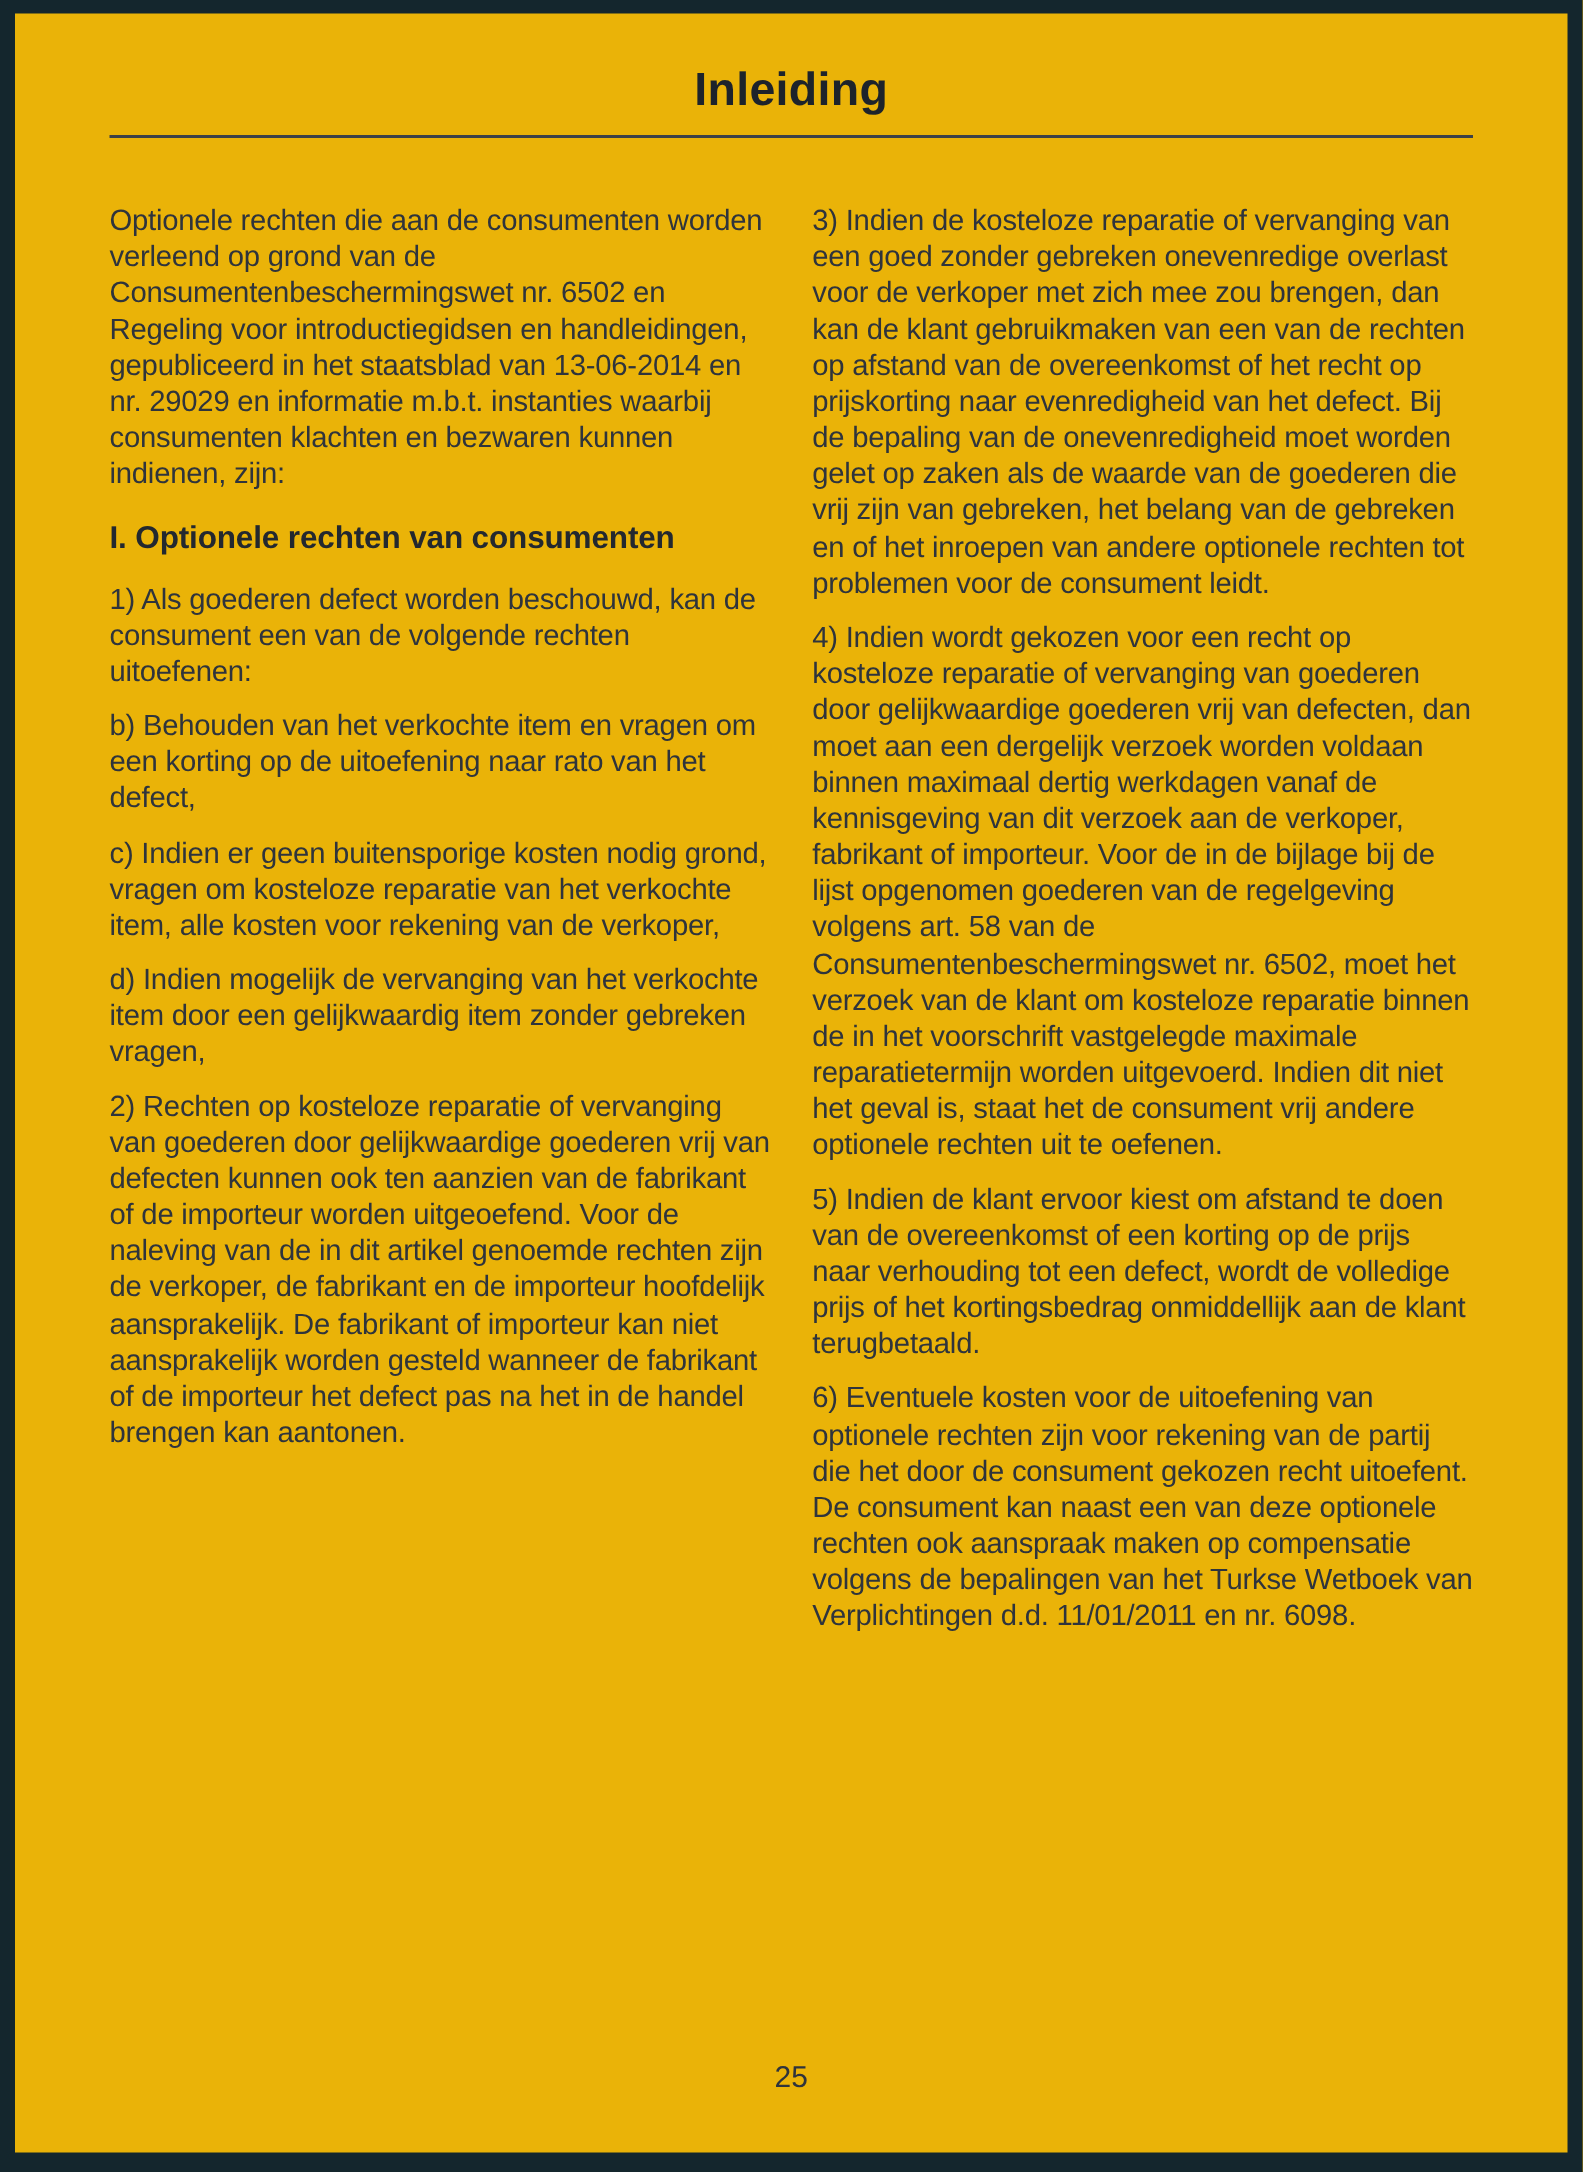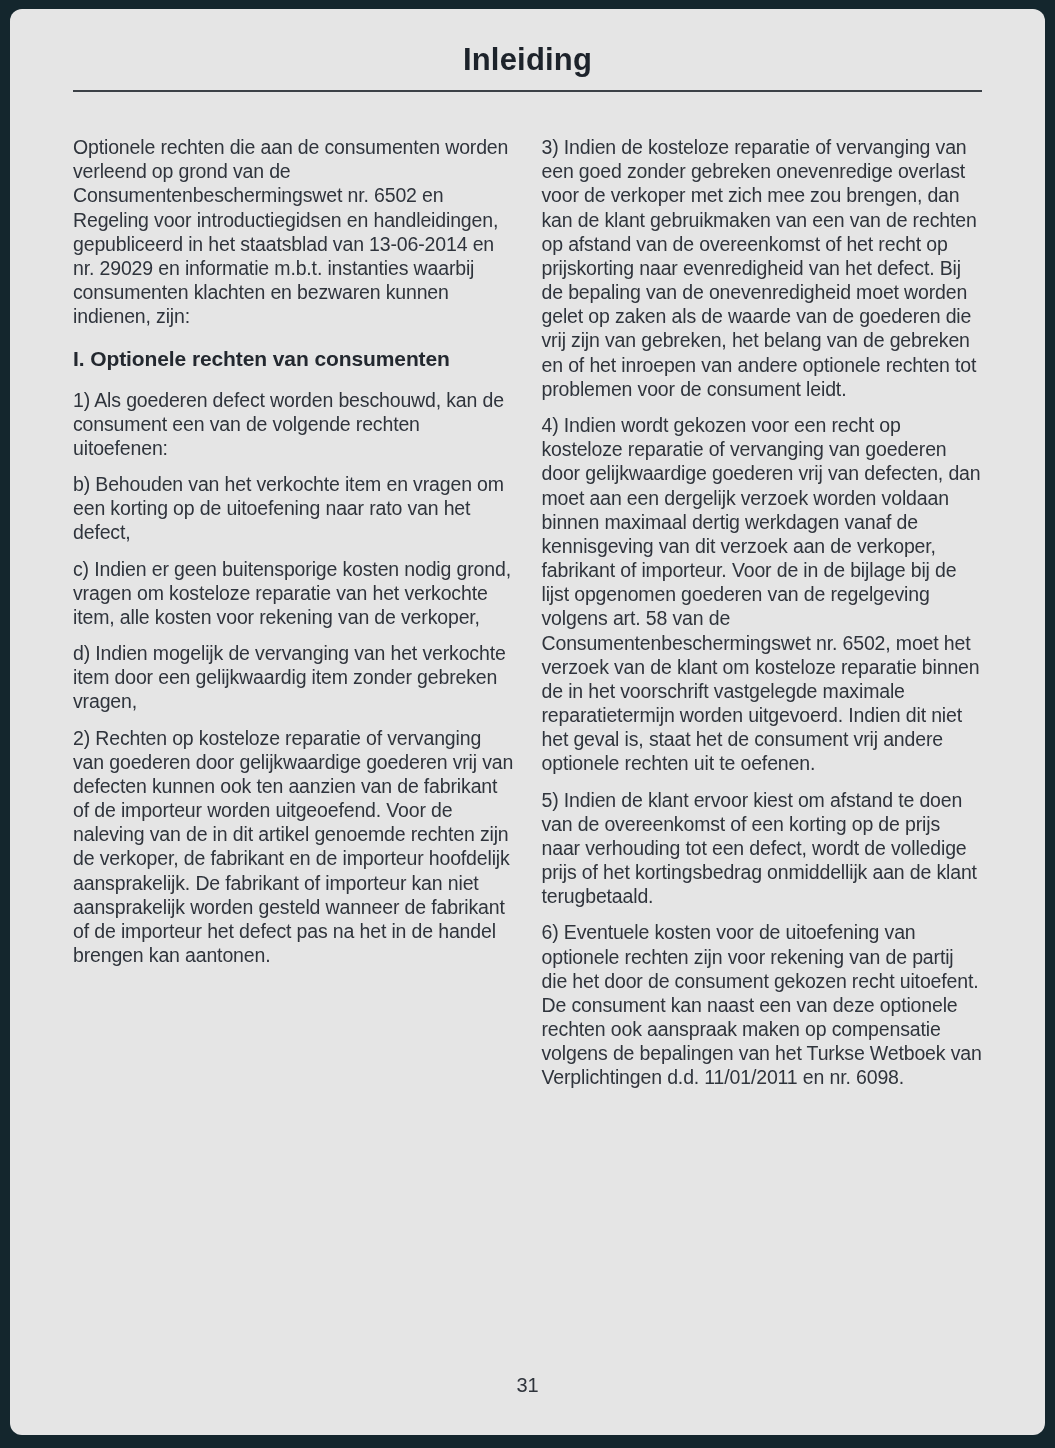--- a/index.html
+++ b/index.html
@@ -16,25 +16,24 @@
     width: 1055px;
     height: 1448px;
     background: #14262d;
     padding: 9px 10px 13px 10px;
     margin: 0 auto;
   }
 
   .page {
     width: 100%;
     height: 100%;
-    background: #e5e5e5;
+    background: #eab308;
     position: relative;
     padding: 34px 63px 20px 63px;
     overflow: hidden;
-    border-radius: 12px;
   }
 
   .page-title {
     text-align: center;
     font-size: 31px;
     font-weight: bold;
     color: #1d232b;
     letter-spacing: 0.2px;
     line-height: 1.1;
   }
@@ -110,17 +109,17 @@
       <section class="col">
         <p>3) Indien de kosteloze reparatie of vervanging van een goed zonder gebreken onevenredige overlast voor de verkoper met zich mee zou brengen, dan kan de klant gebruikmaken van een van de rechten op afstand van de overeenkomst of het recht op prijskorting naar evenredigheid van het defect. Bij de bepaling van de onevenredigheid moet worden gelet op zaken als de waarde van de goederen die vrij zijn van gebreken, het belang van de gebreken en of het inroepen van andere optionele rechten tot problemen voor de consument leidt.</p>
         <p>4) Indien wordt gekozen voor een recht op kosteloze reparatie of vervanging van goederen door gelijkwaardige goederen vrij van defecten, dan moet aan een dergelijk verzoek worden voldaan binnen maximaal dertig werkdagen vanaf de kennisgeving van dit verzoek aan de verkoper, fabrikant of importeur. Voor de in de bijlage bij de lijst opgenomen goederen van de regelgeving volgens art. 58 van de Consumentenbeschermingswet nr. 6502, moet het verzoek van de klant om kosteloze reparatie binnen de in het voorschrift vastgelegde maximale reparatietermijn worden uitgevoerd. Indien dit niet het geval is, staat het de consument vrij andere optionele rechten uit te oefenen.</p>
         <p>5) Indien de klant ervoor kiest om afstand te doen van de overeenkomst of een korting op de prijs naar verhouding tot een defect, wordt de volledige prijs of het kortingsbedrag onmiddellijk aan de klant terugbetaald.</p>
         <p>6) Eventuele kosten voor de uitoefening van optionele rechten zijn voor rekening van de partij die het door de consument gekozen recht uitoefent. De consument kan naast een van deze optionele rechten ook aanspraak maken op compensatie volgens de bepalingen van het Turkse Wetboek van Verplichtingen d.d. 11/01/2011 en nr. 6098.</p>
       </section>
 
     </main>
 
     <footer>
-      <div class="page-number">31</div>
+      <div class="page-number">25</div>
     </footer>
 
   </div>
 </div>
 
 </body></html>

